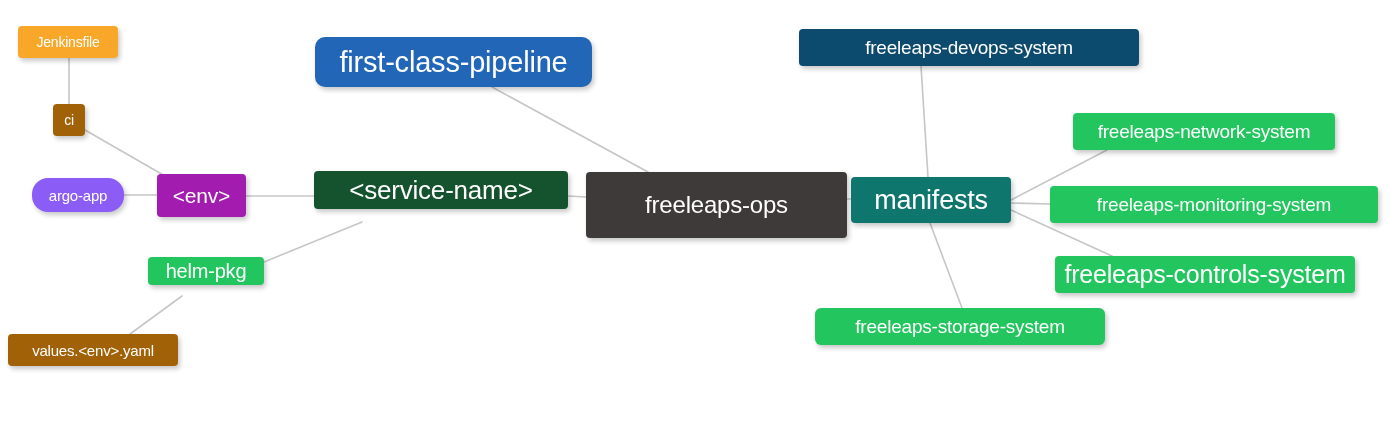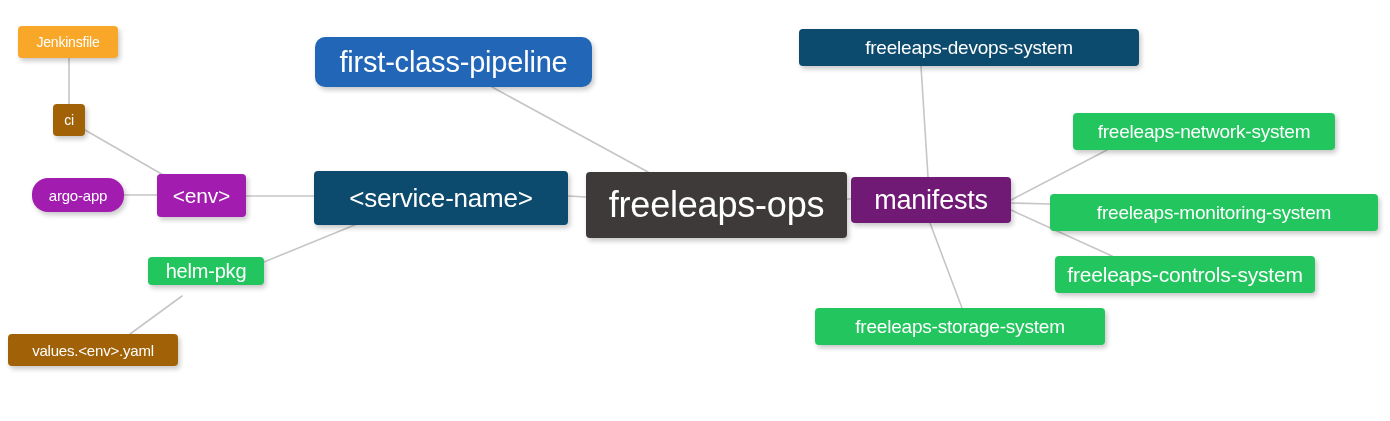--- a/index.html
+++ b/index.html
@@ -53,27 +53,27 @@
       <line x1="847" y1="199" x2="851" y2="199" stroke="#c6c6c6" stroke-width="1.6" stroke-linecap="round"></line>
       <line x1="928" y1="177" x2="921" y2="66" stroke="#c6c6c6" stroke-width="1.6" stroke-linecap="round"></line>
       <line x1="1011" y1="200" x2="1107" y2="150" stroke="#c6c6c6" stroke-width="1.6" stroke-linecap="round"></line>
       <line x1="1011" y1="203" x2="1050" y2="204" stroke="#c6c6c6" stroke-width="1.6" stroke-linecap="round"></line>
       <line x1="1011" y1="210" x2="1112" y2="256" stroke="#c6c6c6" stroke-width="1.6" stroke-linecap="round"></line>
       <line x1="930" y1="223" x2="962" y2="308" stroke="#c6c6c6" stroke-width="1.6" stroke-linecap="round"></line>
     </svg>
   <div id="node-layer">
       <div class="node" style="left: 18px; top: 26px; width: 100px; height: 32px; background: rgb(249, 167, 41); font-size: 14px;">Jenkinsfile</div>
       <div class="node" style="left: 53px; top: 104px; width: 32px; height: 32px; background: #a16207; font-size: 14px;">ci</div>
-      <div class="node" style="left: 32px; top: 178px; width: 92px; height: 34px; background: #a21caf; font-size: 15px; border-radius: 16px;">argo-app</div>
+      <div class="node" style="left: 32px; top: 178px; width: 92px; height: 34px; background: #8b5cf6; font-size: 15px; border-radius: 16px;">argo-app</div>
       <div class="node" style="left: 157px; top: 174px; width: 89px; height: 43px; background: #a21caf; font-size: 21px;">&lt;env&gt;</div>
       <div class="node" style="left: 148px; top: 257px; width: 116px; height: 28px; background: rgb(34, 197, 94); font-size: 20px;">helm-pkg</div>
       <div class="node" style="left: 8px; top: 334px; width: 170px; height: 32px; background: #a16207; font-size: 15px;">values.&lt;env&gt;.yaml</div>
       <div class="node" style="left: 315px; top: 37px; width: 277px; height: 50px; background: rgb(34, 102, 184); font-size: 29px; border-radius: 10px;">first-class-pipeline</div>
-      <div class="node" style="left: 314px; top: 171px; width: 254px; height: 54px; background: #0c4a6e; font-size: 26px;">&lt;service-name&gt;</div>
-      <div class="node" style="left: 586px; top: 172px; width: 261px; height: 66px; background: rgb(62, 58, 57); font-size: 36px;">freeleaps-ops</div>
-      <div class="node" style="left: 851px; top: 177px; width: 160px; height: 46px; background: #701a75; font-size: 27px;">manifests</div>
+      <div class="node" style="left: 314px; top: 171px; width: 254px; height: 38px; background: #14532d; font-size: 26px;">&lt;service-name&gt;</div>
+      <div class="node" style="left: 586px; top: 172px; width: 261px; height: 66px; background: rgb(62, 58, 57); font-size: 24px;">freeleaps-ops</div>
+      <div class="node" style="left: 851px; top: 177px; width: 160px; height: 46px; background: #0f766e; font-size: 27px;">manifests</div>
       <div class="node" style="left: 799px; top: 29px; width: 340px; height: 37px; background: #0c4a6e; font-size: 19px;">freeleaps-devops-system</div>
       <div class="node" style="left: 1056px; top: 113px; width: 262px; height: 37px; background: rgb(34, 197, 94); font-size: 19px; margin-left: 17px;">freeleaps-network-system</div>
-      <div class="node" style="left: 1050px; top: 186px; width: 328px; height: 37px; background: rgb(34, 197, 94); font-size: 19px; margin-top: 8px;">freeleaps-monitoring-system</div>
-      <div class="node" style="left: 1055px; top: 256px; width: 260px; height: 37px; background: rgb(34, 197, 94); font-size: 21px;">freeleaps-controls-system</div>
-      <div class="node" style="left: 815px; top: 308px; width: 290px; height: 37px; background: rgb(34, 197, 94); font-size: 19px;">freeleaps-storage-system</div>
+      <div class="node" style="left: 1050px; top: 186px; width: 328px; height: 37px; background: rgb(34, 197, 94); font-size: 19px;">freeleaps-monitoring-system</div>
+      <div class="node" style="left: 1055px; top: 256px; width: 300px; height: 37px; background: rgb(34, 197, 94); font-size: 25px;">freeleaps-controls-system</div>
+      <div class="node" style="left: 815px; top: 308px; width: 290px; height: 37px; background: rgb(34, 197, 94); font-size: 19px; border-radius: 6px;">freeleaps-storage-system</div>
     </div>
 </div>
 
 </body></html>

